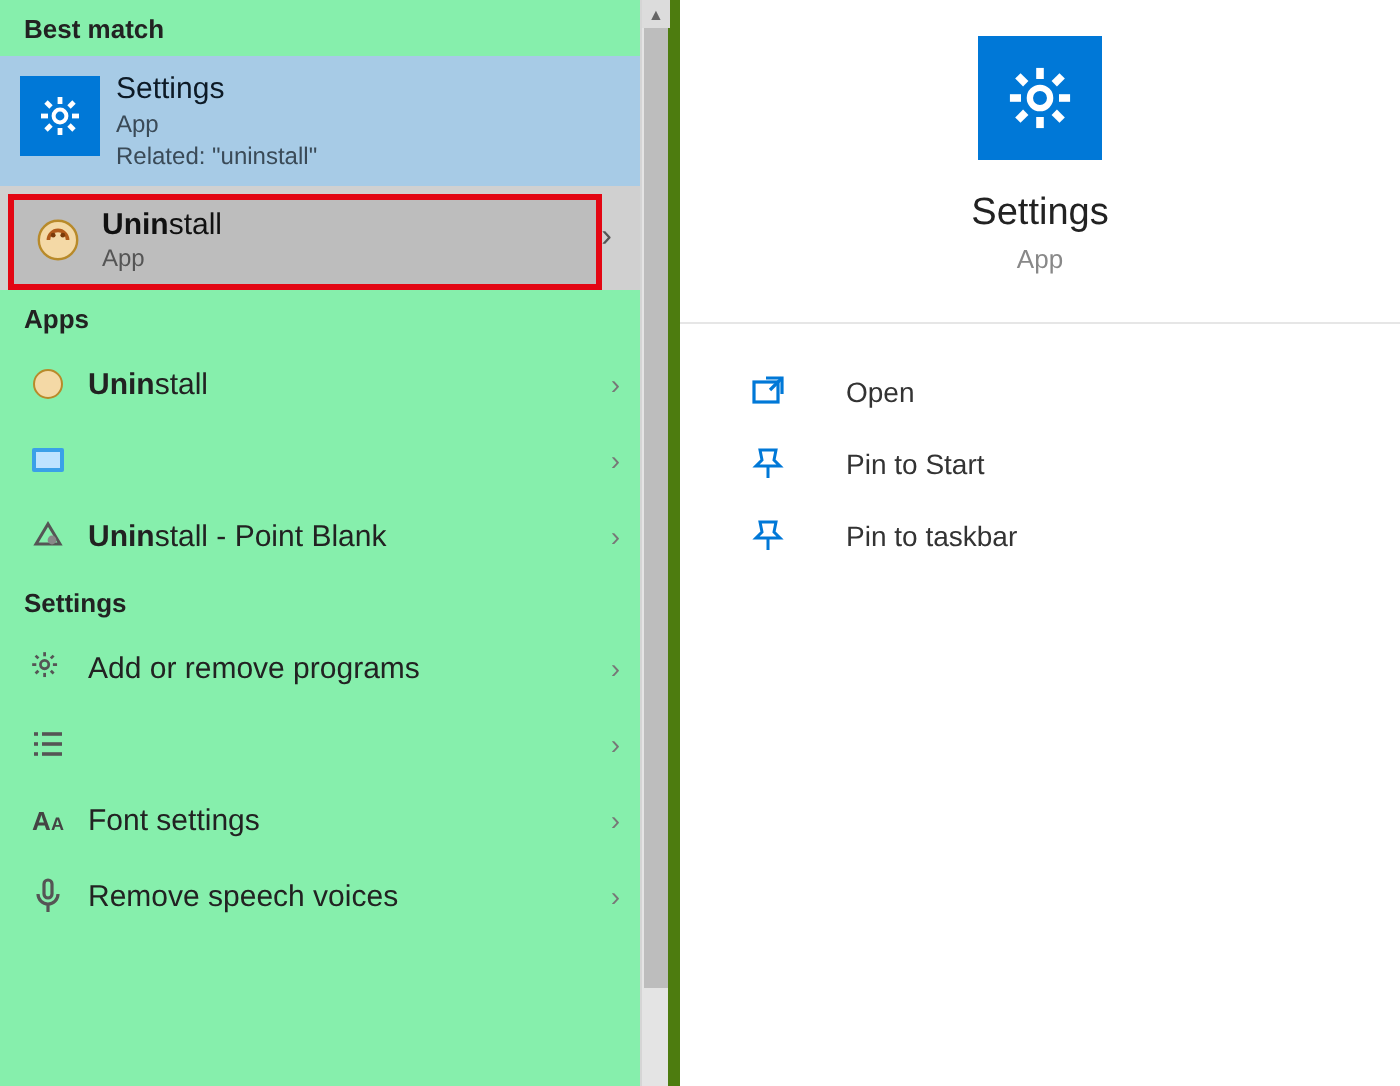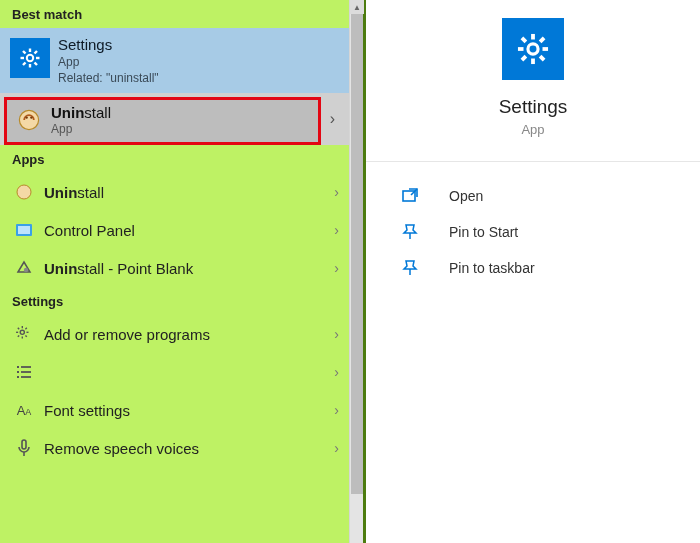--- a/index.html
+++ b/index.html
@@ -7,24 +7,24 @@
       font-family: "Segoe UI", Arial, sans-serif;
       width: 700px;
       height: 543px;
       overflow: hidden;
       background: #fff;
       font-size: 14px;
       color: #222;
     }
     .container { display: flex; height: 100%; }
     .left-pane {
-      width: 366px;
-      background: #bef264;
+      width: 340px;
+      background: #86efac;
       position: relative;
-      border-right: 3px solid #4d7c0f;
+      border-right: 6px solid #4d7c0f;
     }
     .scrollbar-track {
       position: absolute;
       right: 0; top: 0;
       width: 14px;
       height: 100%;
       background: #e4e4e4;
       border-left: 1px solid #d5d5d5;
     }
     .scrollbar-upbtn {
@@ -223,21 +223,20 @@
       <span class="chev">›</span>
     </div>
 
     <div class="list-item">
       <div class="licon">
         <svg viewBox="0 0 20 20">
             <rect x="2" y="4" width="16" height="12" rx="1" fill="#3aa0e8"></rect>
             <rect x="4" y="6" width="12" height="8" fill="#bde3ff"></rect>
           </svg>
       </div>
-      <span class="label">Control Panel</span>
       <span class="chev">›</span>
     </div>
 
     <div class="list-item">
       <div class="licon">
         <svg viewBox="0 0 20 20">
             <path d="M4 14 L10 4 L16 14 Z" fill="none" stroke="#555" stroke-width="1.5"></path>
             <circle cx="12" cy="12" r="2.2" fill="#888"></circle>
           </svg>
       </div>
@@ -280,21 +279,21 @@
               <line x1="3" y1="15" x2="5" y2="15"></line>
               <line x1="7" y1="15" x2="17" y2="15"></line>
             </g>
           </svg>
       </div>
       <span class="chev">›</span>
     </div>
 
     <div class="list-item">
       <div class="licon">
-        <span style="font-weight:400;color:#444;font-size:13px">A<span style="font-size:9px">A</span></span>
+        <span style="font-weight:700;color:#444;font-size:13px">A<span style="font-size:9px">A</span></span>
       </div>
       <span class="label">Font settings</span>
       <span class="chev">›</span>
     </div>
 
     <div class="list-item">
       <div class="licon">
         <svg viewBox="0 0 20 20">
             <rect x="8" y="2" width="4" height="9" rx="2" fill="none" stroke="#555" stroke-width="1.6"></rect>
             <path d="M5 9 a5 5 0 0 0 10 0" fill="none" stroke="#555" stroke-width="1.6"></path>

